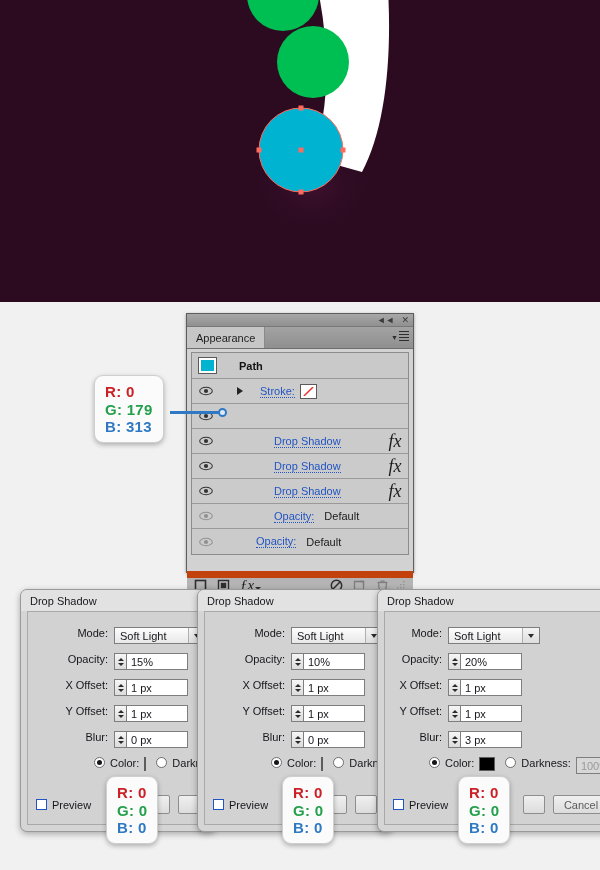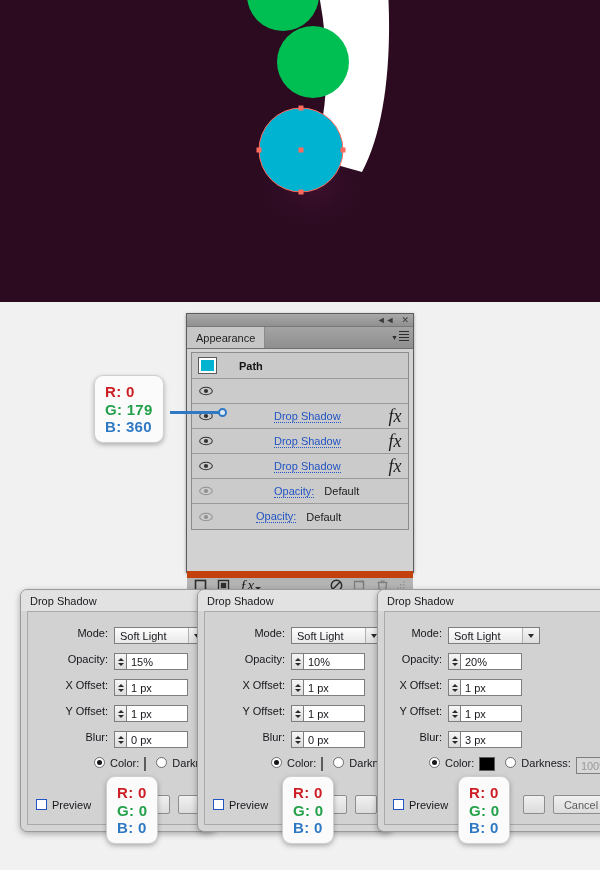--- a/index.html
+++ b/index.html
@@ -294,20 +294,41 @@
     <div class="panel-body">
       <div class="rows">
 
         <div class="row header">
           <div class="swatch-box thumb">
             <span class="swatch-inner" style="background:#00b3d1"></span>
           </div>
           <span class="path-title">Path</span>
         </div>
 
+        <div class="row">
+          <div class="col-eye">
+            <svg class="eye" viewBox="0 0 16 11">
+              <ellipse cx="8" cy="5.5" rx="7.2" ry="4.2" fill="none" stroke="#333" stroke-width="1.2"></ellipse>
+              <circle cx="8" cy="5.5" r="2.4" fill="#333"></circle>
+            </svg>
+          </div>
+          <div class="col-arrow">
+            <span class="arrow-right"></span>
+          </div>
+          <div class="col-label">
+            <a class="link-dotted">Stroke:</a>
+            <span class="swatch-box">
+              <svg class="swatch-inner" viewBox="0 0 12 10" preserveAspectRatio="none">
+                <rect x="0" y="0" width="12" height="10" fill="#fff"></rect>
+                <line x1="11" y1="0" x2="1" y2="10" stroke="#e8302e" stroke-width="1.6"></line>
+              </svg>
+            </span>
+          </div>
+          <div class="col-fx"></div>
+        </div>
 
         <div class="row">
           <div class="col-eye">
             <svg class="eye" viewBox="0 0 16 11">
               <ellipse cx="8" cy="5.5" rx="7.2" ry="4.2" fill="none" stroke="#333" stroke-width="1.2"></ellipse>
               <circle cx="8" cy="5.5" r="2.4" fill="#333"></circle>
             </svg>
           </div>
           <div class="col-arrow"></div>
           <div class="col-fx"></div>
@@ -438,21 +459,21 @@
           </svg>
       </span>
     </div>
   </div>
 
   <div class="connector" style="left:170px; top:411px; width:55px;"></div>
   <div class="connector-dot" style="left:218px; top:408px;"></div>
   <div class="rgb-callout" style="left:94px; top:375px;">
     <div class="rgb-r">R: 0</div>
     <div class="rgb-g">G: 179</div>
-    <div class="rgb-b">B: 360</div>
+    <div class="rgb-b">B: 313</div>
   </div>
 
   <div class="dlg" style="left:20px; top:589px; width:196px; height:243px;">
     <div class="dlg-title">
       <span>Drop Shadow</span>
     </div>
     <div class="dlg-inner">
       <div class="frow">
         <span class="flabel" style="width:86px">Mode:</span>
         <span class="select-box" style="width:92px">

